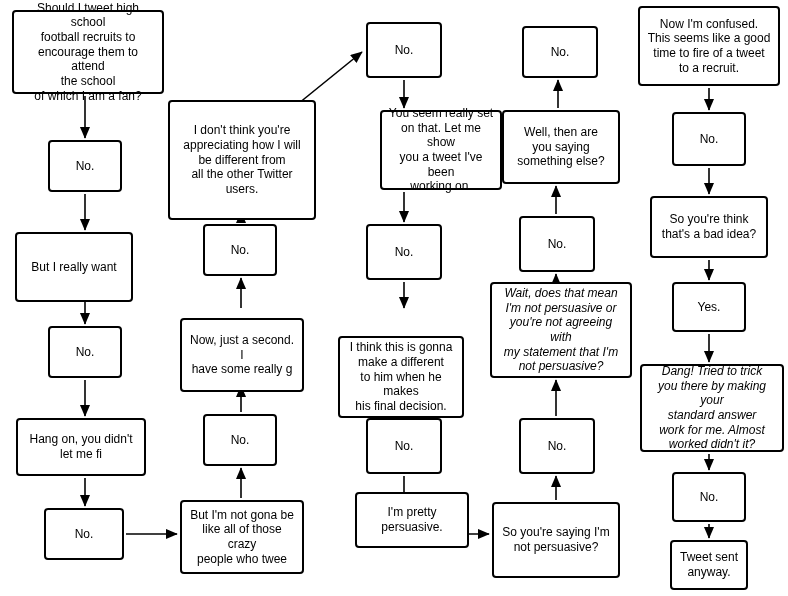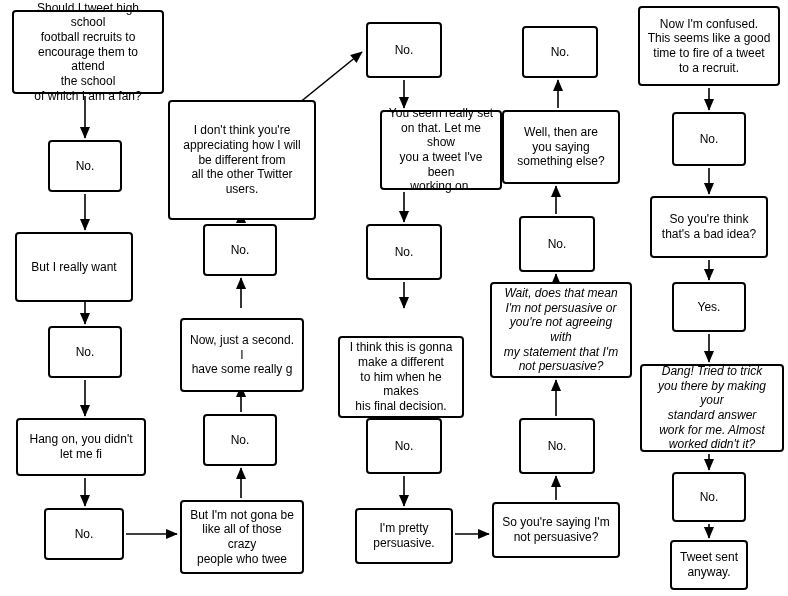--- a/index.html
+++ b/index.html
@@ -112,23 +112,23 @@
       <div class="node" style="left: 344px; top: 110px; width: 122px; height: 80px; margin-left: 36px;">You seem really set
 on that. Let me show
 you a tweet I've been
 working on.</div>
       <div class="node" style="left: 366px; top: 224px; width: 76px; height: 56px;">No.</div>
       <div class="node" style="left: 338px; top: 310px; width: 126px; height: 82px; margin-top: 26px;">I think this is gonna
 make a different
 to him when he makes
 his final decision.</div>
       <div class="node" style="left: 366px; top: 418px; width: 76px; height: 56px;">No.</div>
-      <div class="node" style="left: 355px; top: 508px; width: 98px; height: 56px;">I'm pretty
+      <div class="node" style="left: 355px; top: 492px; width: 114px; height: 56px;">I'm pretty
 persuasive.</div>
-      <div class="node" style="left: 492px; top: 502px; width: 128px; height: 56px;">So you're saying I'm
+      <div class="node" style="left: 492px; top: 502px; width: 128px; height: 76px;">So you're saying I'm
 not persuasive?</div>
       <div class="node" style="left: 519px; top: 418px; width: 76px; height: 56px;">No.</div>
       <div class="node" style="left: 490px; top: 282px; width: 142px; height: 96px; font-style: italic;">Wait, does that mean
 I'm not persuasive or
 you're not agreeing with
 my statement that I'm
 not persuasive?</div>
       <div class="node" style="left: 519px; top: 216px; width: 76px; height: 56px;">No.</div>
       <div class="node" style="left: 502px; top: 110px; width: 118px; height: 74px;">Well, then are
 you saying

